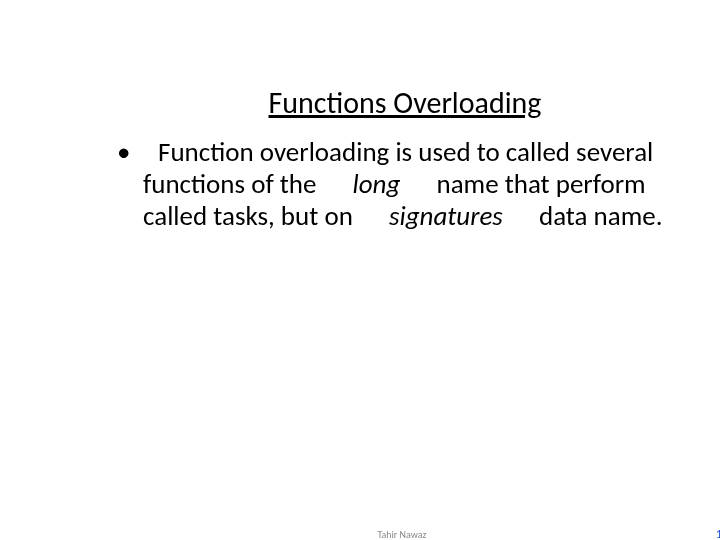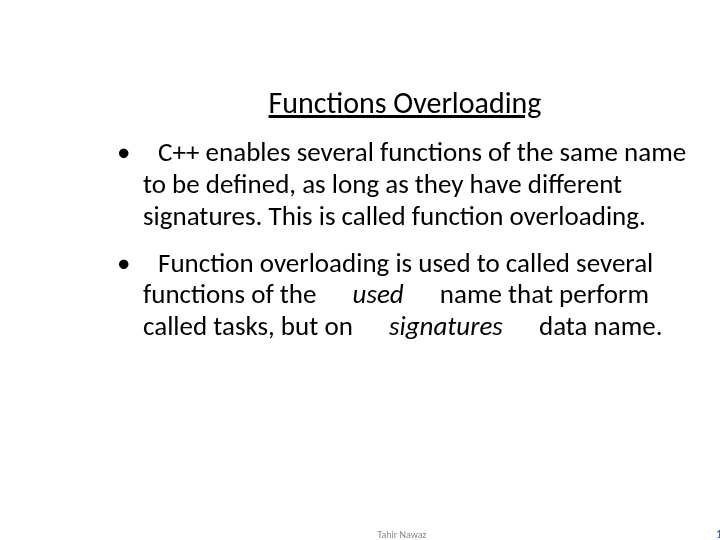--- a/index.html
+++ b/index.html
@@ -13,20 +13,19 @@
   .footer { position: absolute; bottom: 14px; left: 0; width: 100%; padding: 0 36px 0 0; }
   .footer-author { text-align: center; font-size: 10px; color: #8a8a8a; }
   .footer-page { position: absolute; right: 36px; bottom: 0; font-size: 13px; color: #1d4ed8; }
 </style>
 </head>
 <body>
 
 <div class="slide">
   <div class="title">Functions Overloading</div>
   <ul class="bullets">
-    <li><span>C++ enables several functions of the same name to be defined, as long as they have different signatures. This is called function overloading.</span></li>
-    <li><span>Function overloading is used to called several functions of the </span><span class="italic">used</span><span> name that perform called tasks, but on </span><span class="italic">signatures</span><span> data name.</span></li>
+    <li><span>Function overloading is used to called several functions of the </span><span class="italic">long</span><span> name that perform called tasks, but on </span><span class="italic">signatures</span><span> data name.</span></li>
   </ul>
   <div class="footer">
     <div class="footer-author">Tahir Nawaz</div>
     <div class="footer-page">12</div>
   </div>
 </div>
 
 </body></html>

